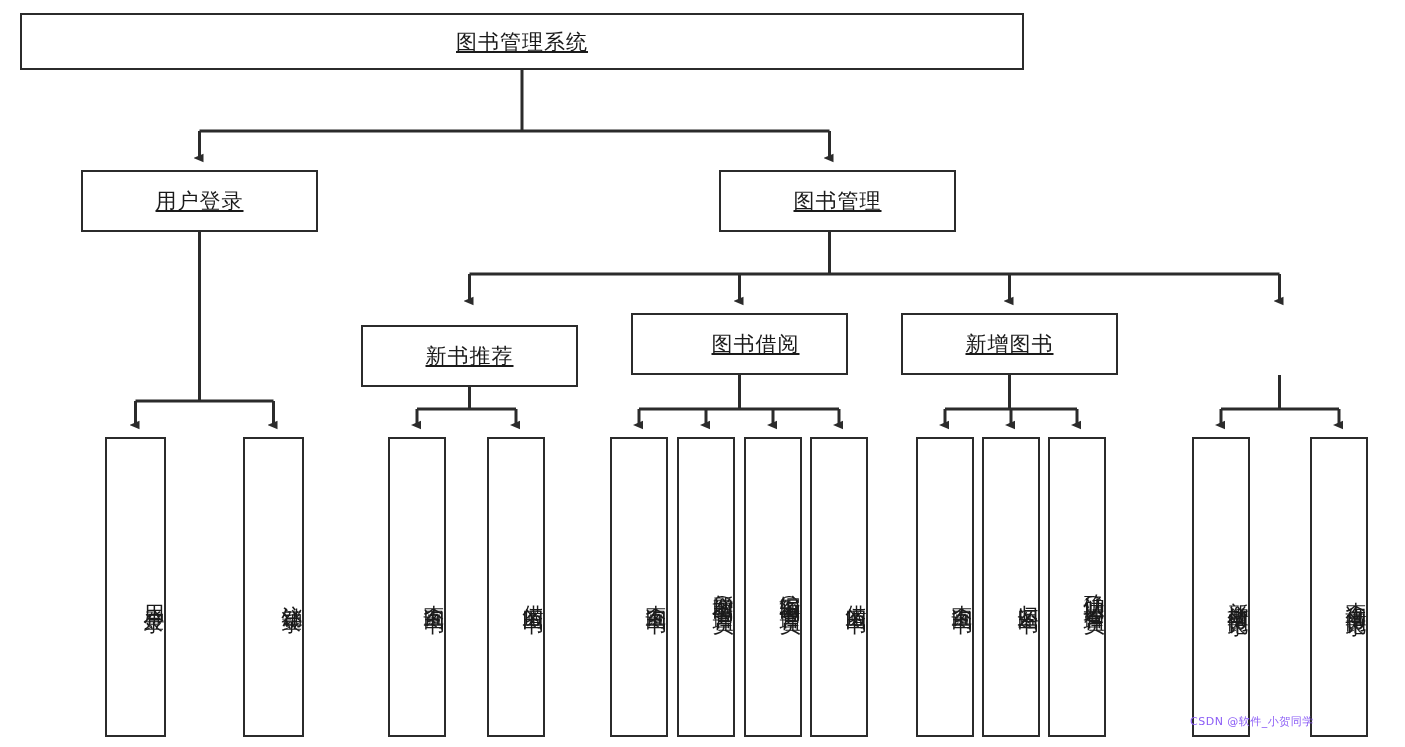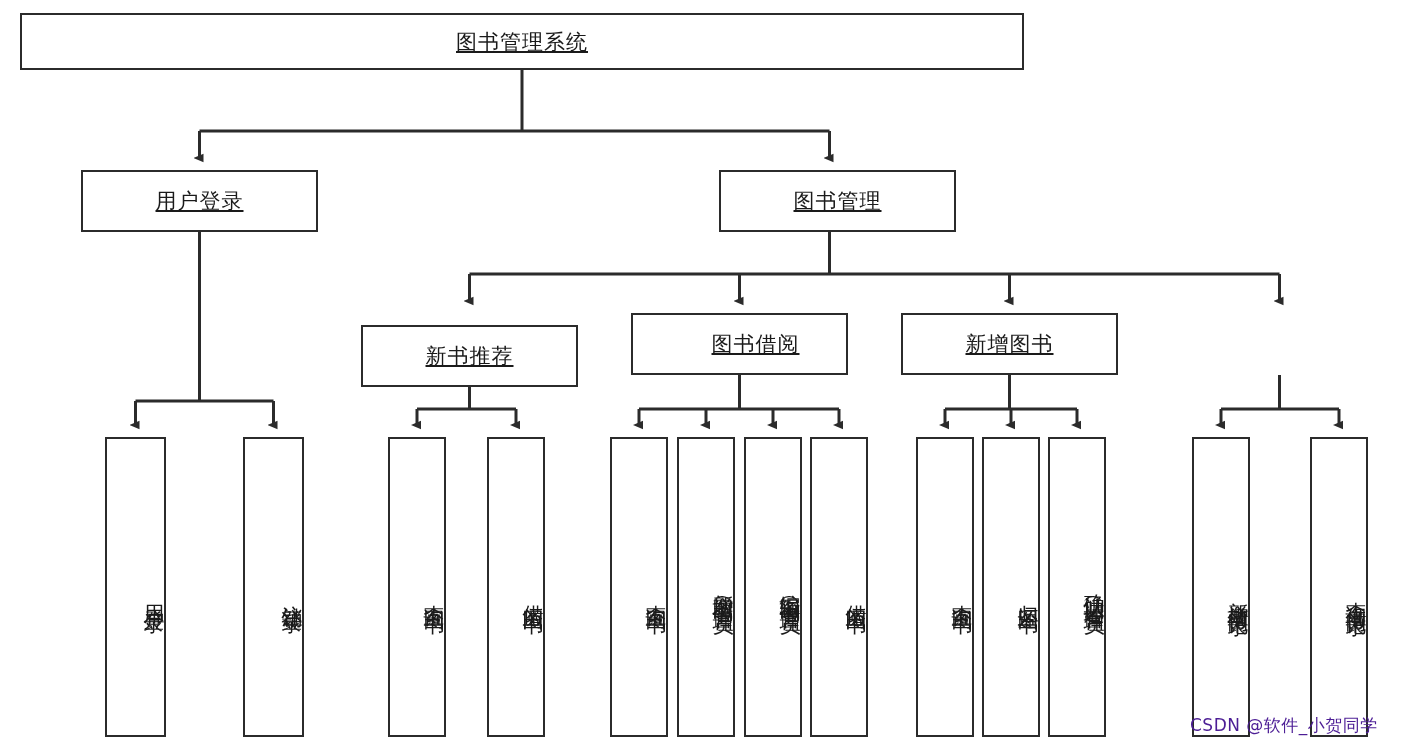--- a/index.html
+++ b/index.html
@@ -54,22 +54,22 @@
   .node.v.tall {
     padding-top: 6px;
   }
   .node .label {
     display: block;
   }
   #watermark {
     position: absolute;
     left: 1190px;
     top: 714px;
-    font-size: 17px;
-    color: #4c1d95;
+    font-size: 11px;
+    color: #8b5cf6;
     letter-spacing: 0.5px;
     white-space: nowrap;
     font-family: "DejaVu Sans", "Liberation Sans", sans-serif;
   }
 </style>
 </head>
 <body>
 
 <div id="canvas">
 

